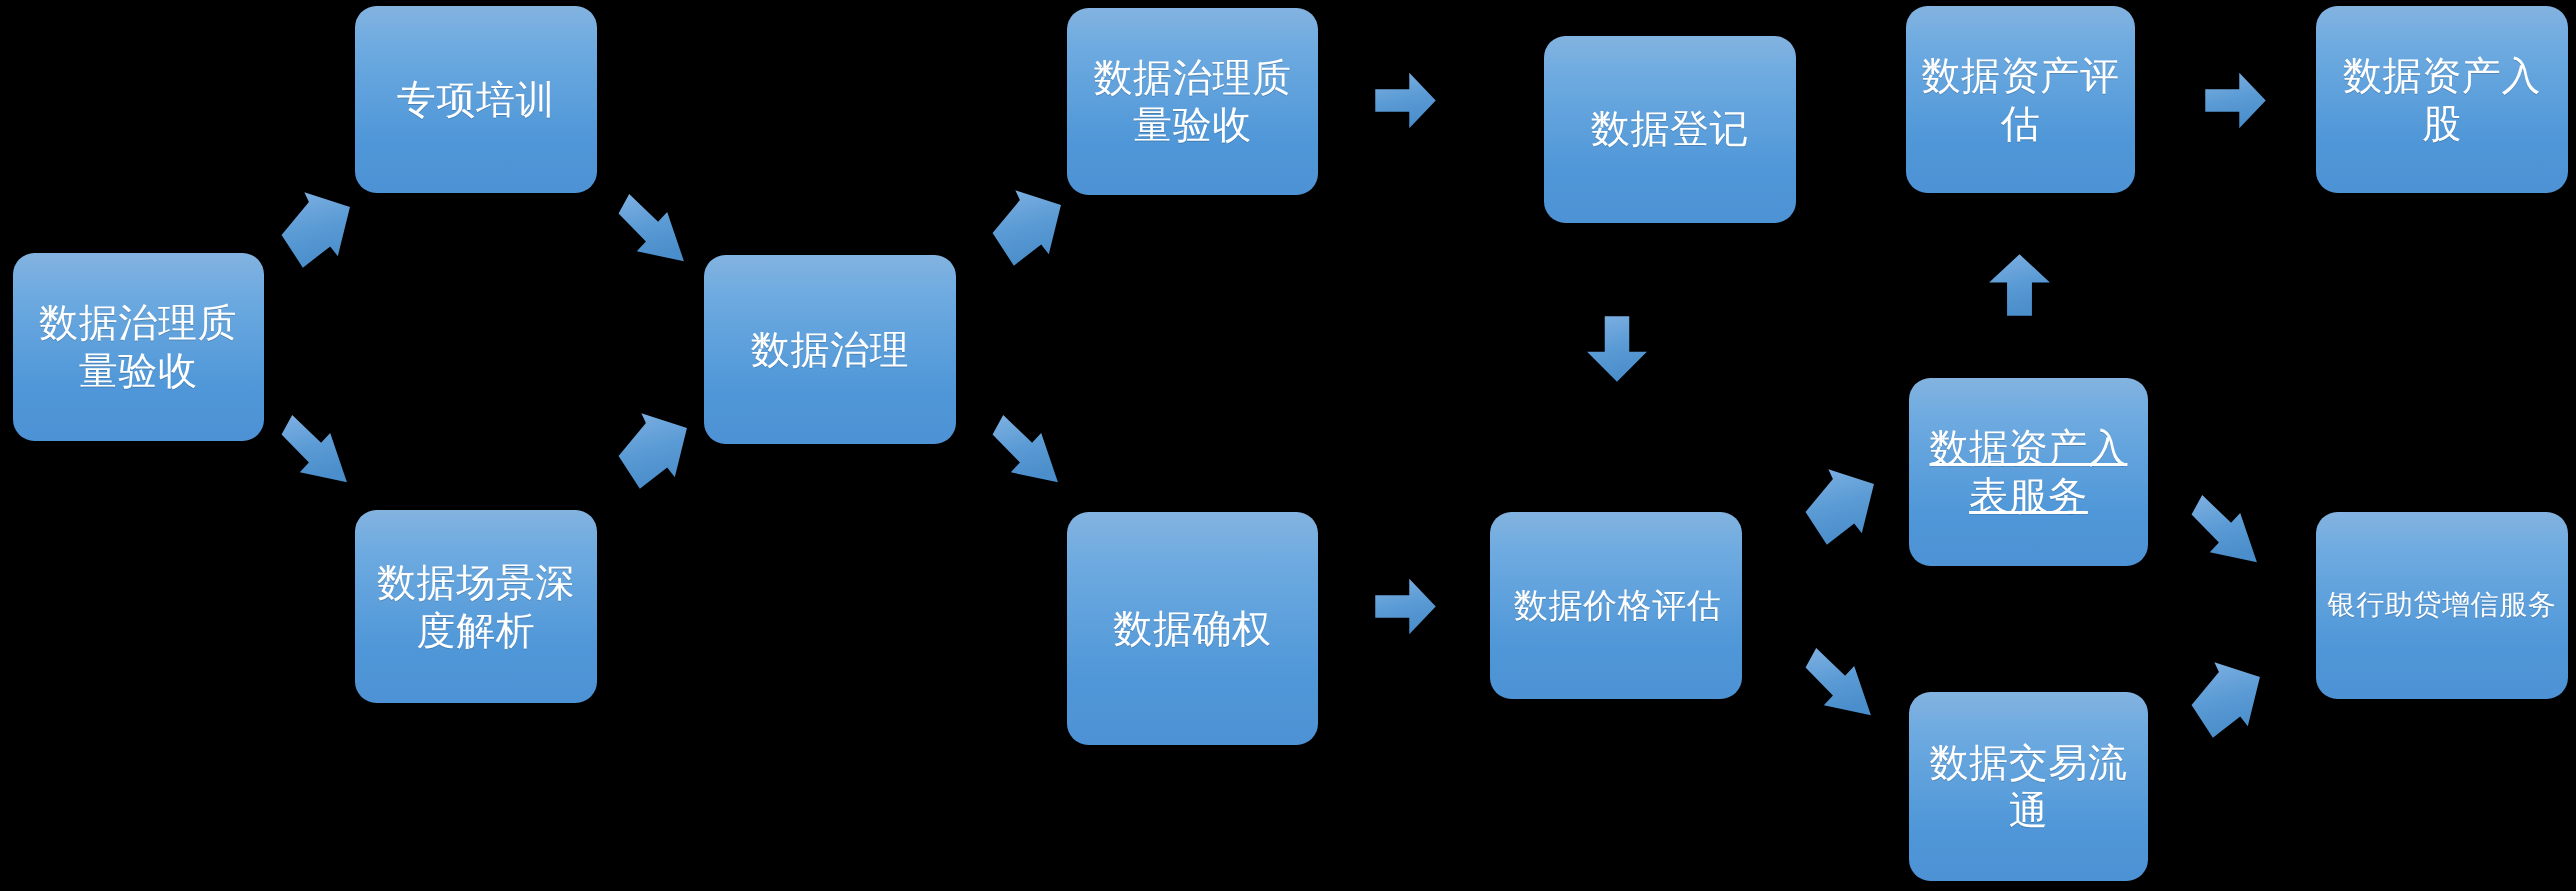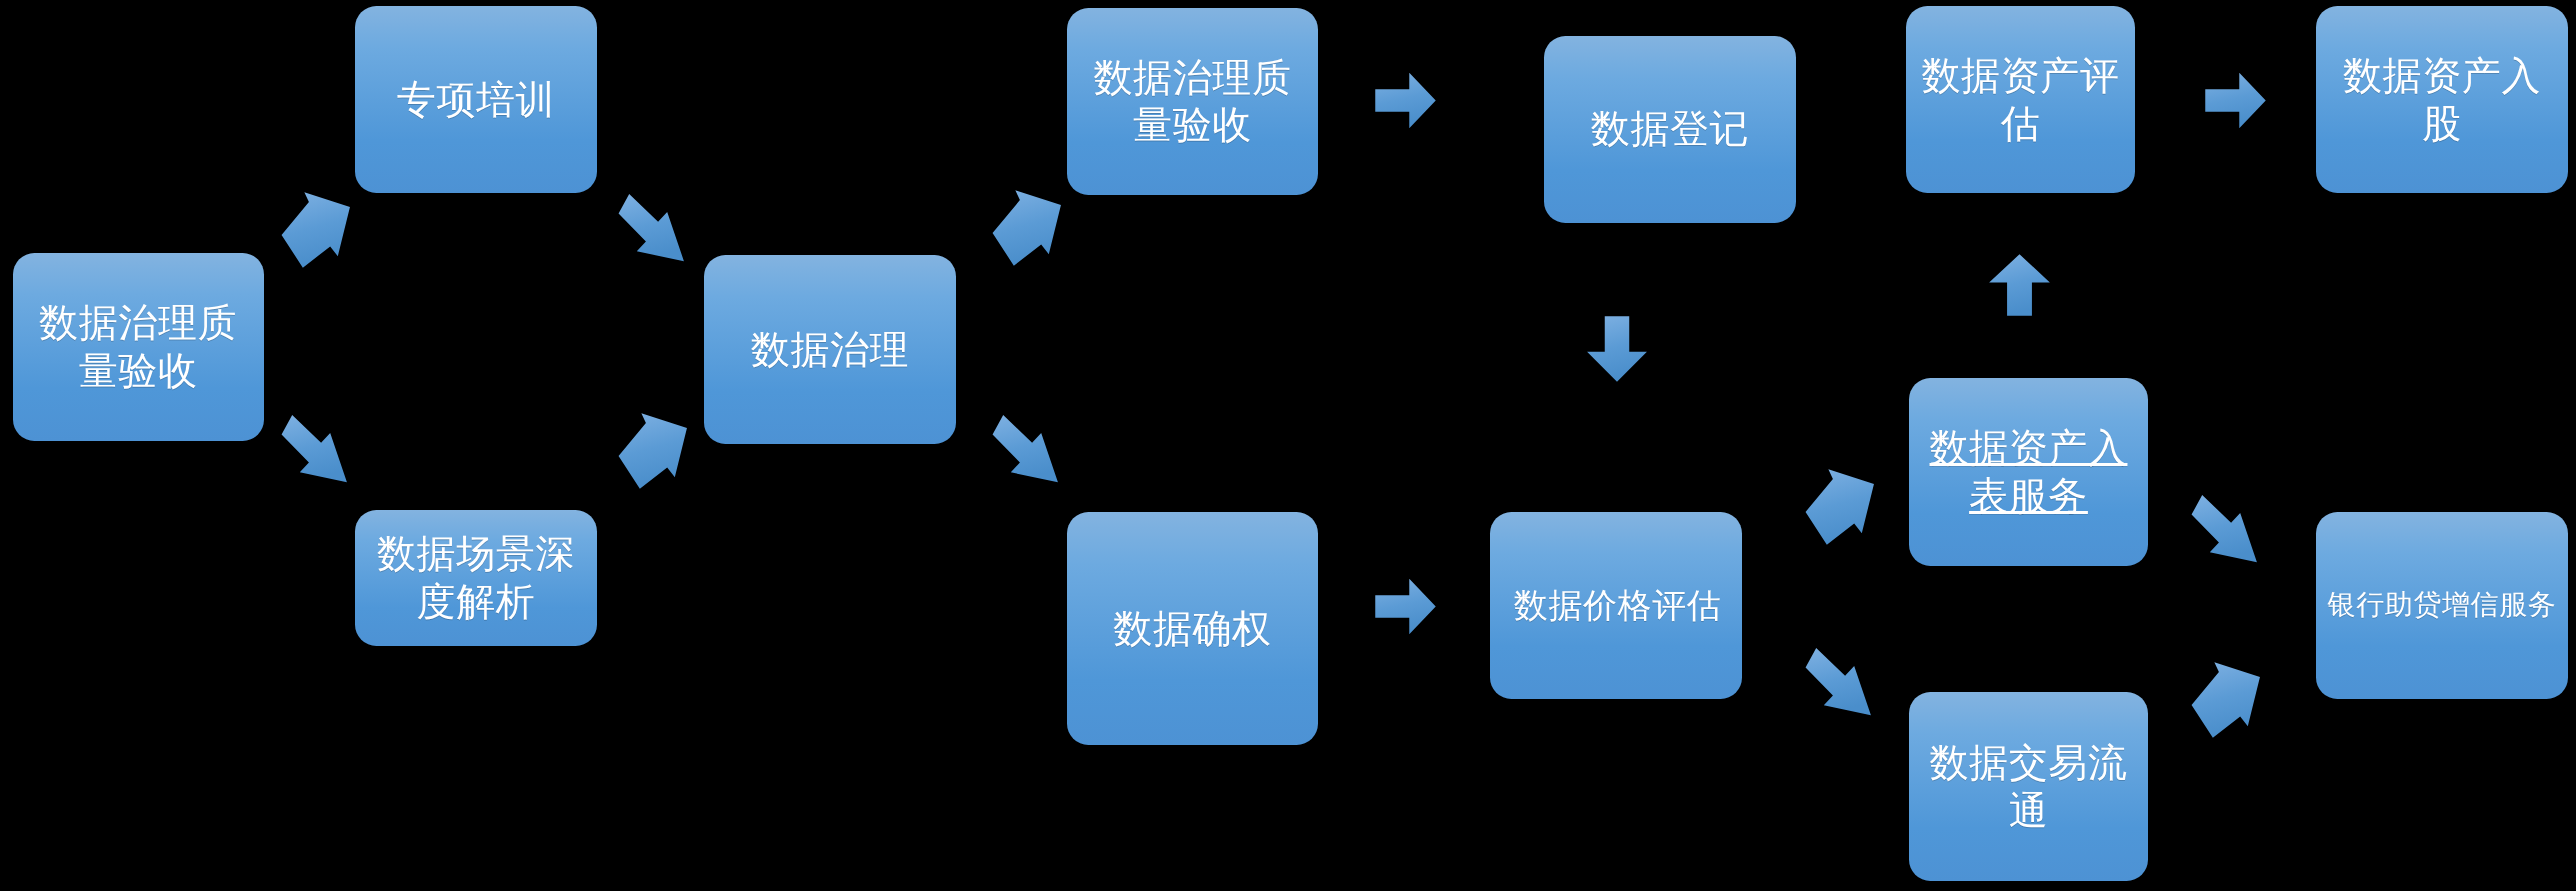--- a/index.html
+++ b/index.html
@@ -48,21 +48,21 @@
 </head>
 <body>
 
 <div id="stage">
     <div class="node" style="left: 12.6px; top: 253px; width: 251px; height: 188px; font-size: 39px;">
       <span>数据治理质量验收</span>
     </div>
     <div class="node" style="left: 355px; top: 6.3px; width: 242px; height: 187px; font-size: 39px;">
       <span>专项培训</span>
     </div>
-    <div class="node" style="left: 355px; top: 510px; width: 242px; height: 136px; font-size: 39px; text-align: center;">
+    <div class="node" style="left: 355px; top: 510px; width: 242px; height: 193px; font-size: 39px; text-align: center;">
       <span>数据场景深度解析</span>
     </div>
     <div class="node" style="left: 704px; top: 255px; width: 252px; height: 189px; font-size: 39px;">
       <span>数据治理</span>
     </div>
     <div class="node" style="left: 1067px; top: 7.6px; width: 251px; height: 187px; font-size: 39px;">
       <span>数据治理质量验收</span>
     </div>
     <div class="node" style="left: 1544px; top: 7.6px; width: 252px; height: 187px; font-size: 39px; margin-top: 28px;">
       <span>数据登记</span>

